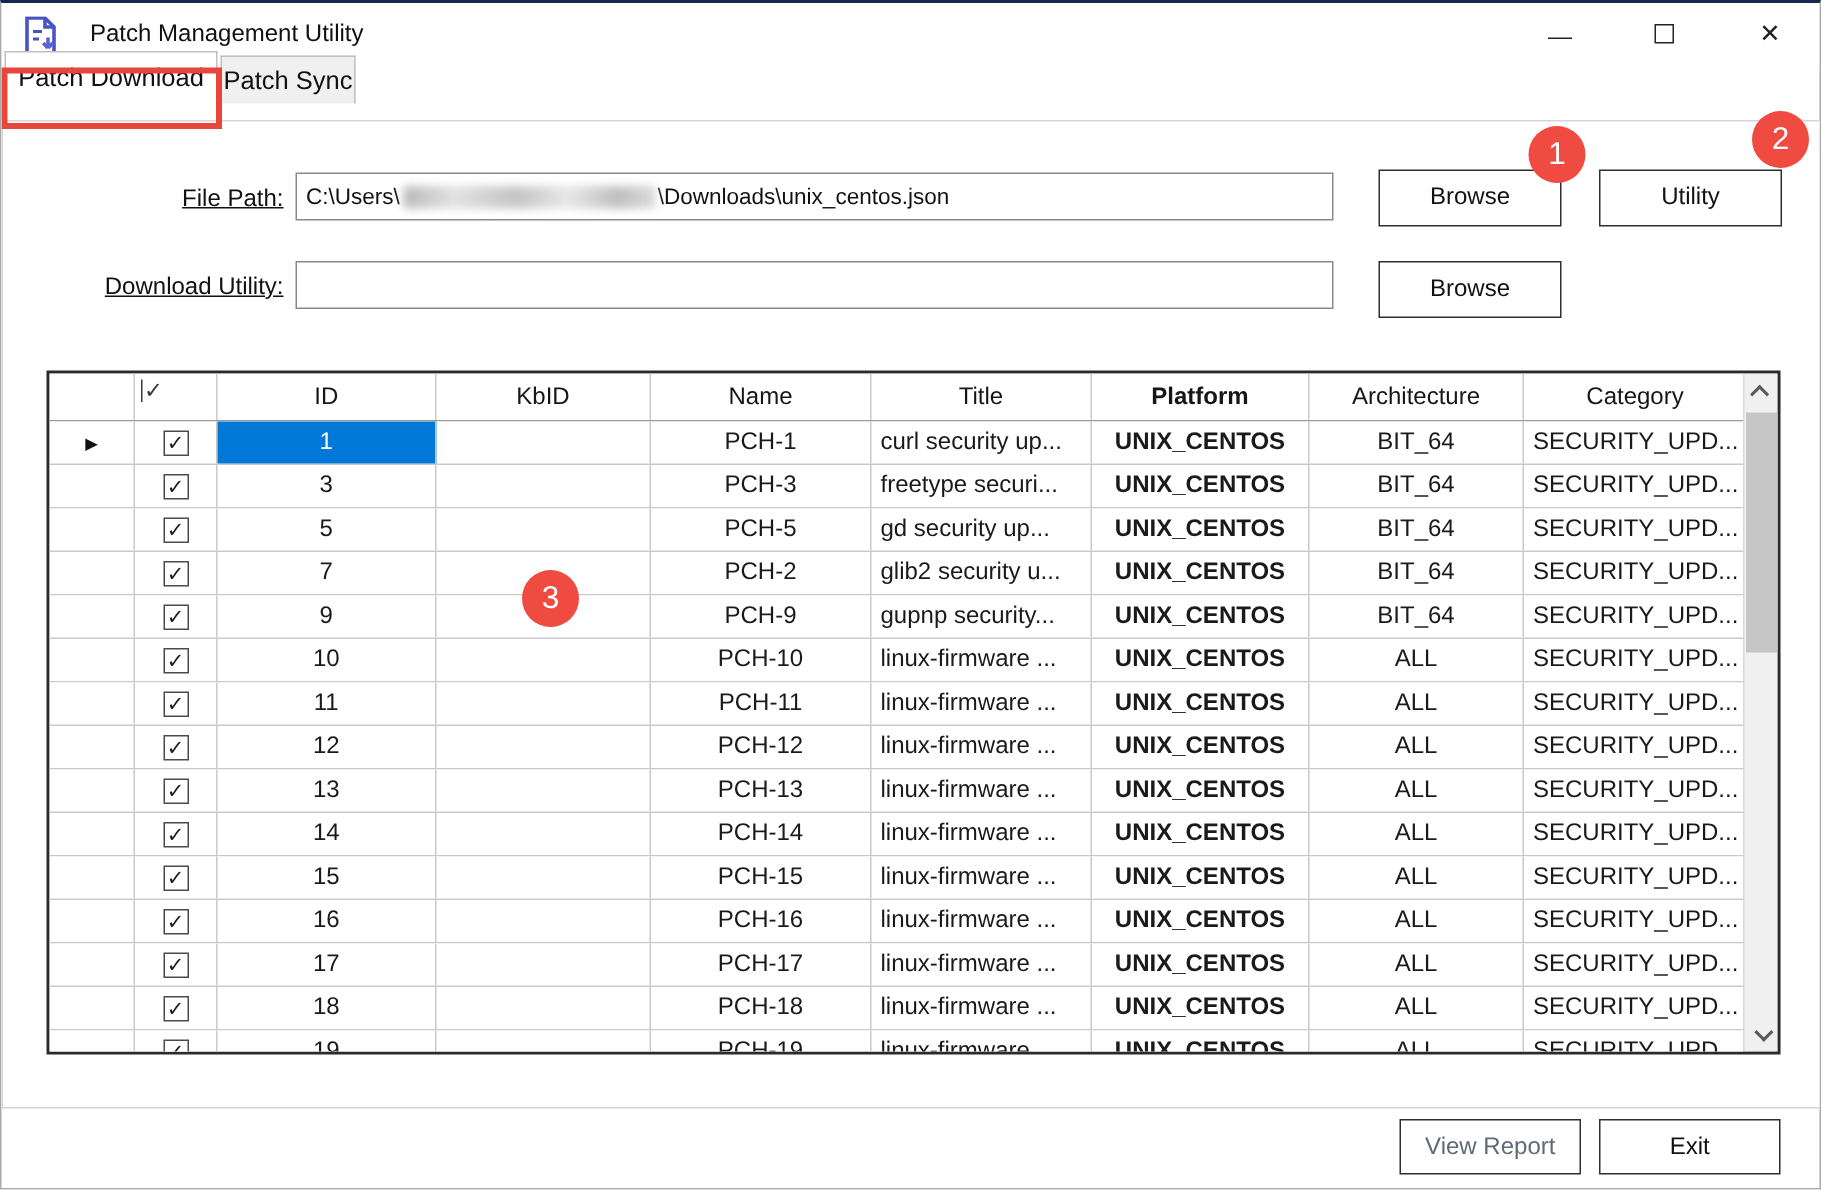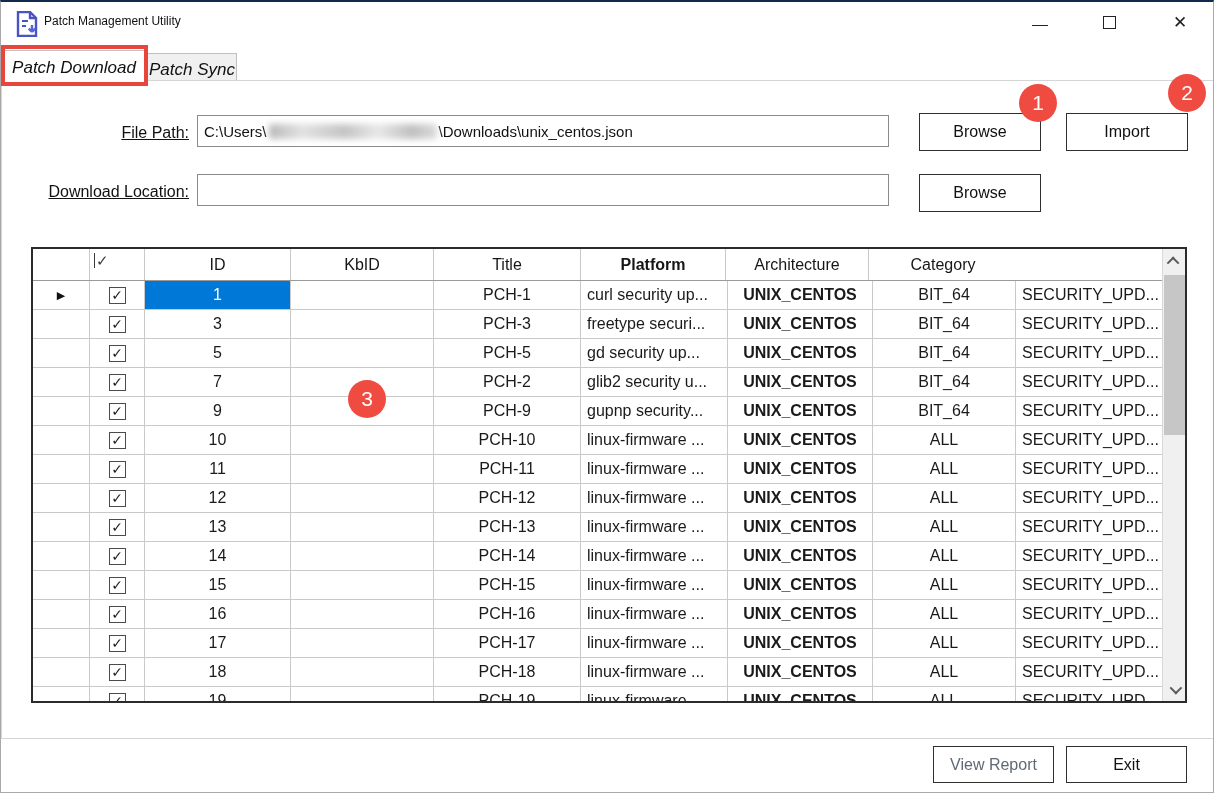--- a/index.html
+++ b/index.html
@@ -5,29 +5,29 @@
   * { margin:0; padding:0; box-sizing:border-box; }
   html,body { width:1214px; height:793px; background:#e9e9e9; font-family:"Liberation Sans", sans-serif; }
   .window {
     position:relative; width:1214px; height:793px; background:#fff;
     border:1px solid #a9a9a9; border-top:2px solid #122a4d; overflow:hidden;
   }
 
   
   .titlebar { position:absolute; left:0; top:0; width:100%; height:44px; background:#fff; }
   .app-icon { position:absolute; left:15px; top:9px; width:22px; height:26px; }
-  .app-title { position:absolute; left:43px; top:12px; font-size:12px; color:#111; }
+  .app-title { position:absolute; left:59px; top:12px; font-size:16px; color:#111; }
   .win-btn { position:absolute; top:0; width:46px; height:40px; display:flex; align-items:center; justify-content:center; color:#222; cursor:pointer; }
   .btn-min { left:1016px; } .btn-max { left:1085px; } .btn-close { left:1156px; }
   .glyph-min { width:16px; height:0; border-top:1.6px solid #222; display:block; margin-top:6px; }
   .glyph-max { width:13px; height:13px; border:1.4px solid #222; display:block; }
   .glyph-close { font-size:17px; line-height:1; }
 
   
-  .tabstrip { position:absolute; left:0; top:48px; width:100%; height:35px;font-style:italic; }
+  .tabstrip { position:absolute; left:0; top:32px; width:100%; height:35px; }
   .tab { position:absolute; display:flex; align-items:center; justify-content:center; font-size:17px; color:#111; cursor:pointer; }
   .tab-active { left:2px; top:0; width:142px; height:35px; background:#fff; border:1px solid #c0c0c0; border-bottom:none; z-index:2; }
   .tab-inactive { left:146px; top:3px; width:90px; height:32px; background:#f0f0f0; border:1px solid #c0c0c0; border-bottom:none; }
 
   
   .tabpage { position:absolute; left:0; top:78px; width:1214px; height:659px;
     border:1px solid #d5d5d5; background:#fff; }
 
   
   .fld-label { position:absolute; font-size:16px; color:#111; text-align:right; width:180px;text-decoration:underline; }
@@ -120,37 +120,38 @@
 
   <div class="tabpage"></div>
 
   <div class="fld-label lbl-filepath">File Path:</div>
   <div class="textbox tb-filepath">
     <span>C:\Users\</span>
       <span class="redacted-blob"></span>
       <span>\Downloads\unix_centos.json</span>
   </div>
   <button class="btn btn-browse1">Browse</button>
-  <button class="btn btn-import">Import</button>
-
-  <div class="fld-label lbl-dlloc">Download Location:</div>
+  <button class="btn btn-import">Utility</button>
+
+  <div class="fld-label lbl-dlloc">Download Utility:</div>
   <div class="textbox tb-dlloc">
       <span></span>
     </div>
   <button class="btn btn-browse2">Browse</button>
 
   <div class="grid">
     <div class="grid-inner">
       <div class="grow ghead">
         <div class="gc c-ind"></div>
         <div class="gc c-cb">
             <span class="hdr-check">✓</span>
           </div>
         <div class="gc c-id">ID</div>
         <div class="gc c-kbid">KbID</div>
+        <div class="gc c-name">Name</div>
         <div class="gc c-title">Title</div>
         <div class="gc c-plat">Platform</div>
         <div class="gc c-arch">Architecture</div>
         <div class="gc c-cat">Category</div>
       </div>
       <div id="grid-body">
           <div class="grow">
     <div class="gc c-ind">
               <span class="row-arrow">▶</span>
             </div>

